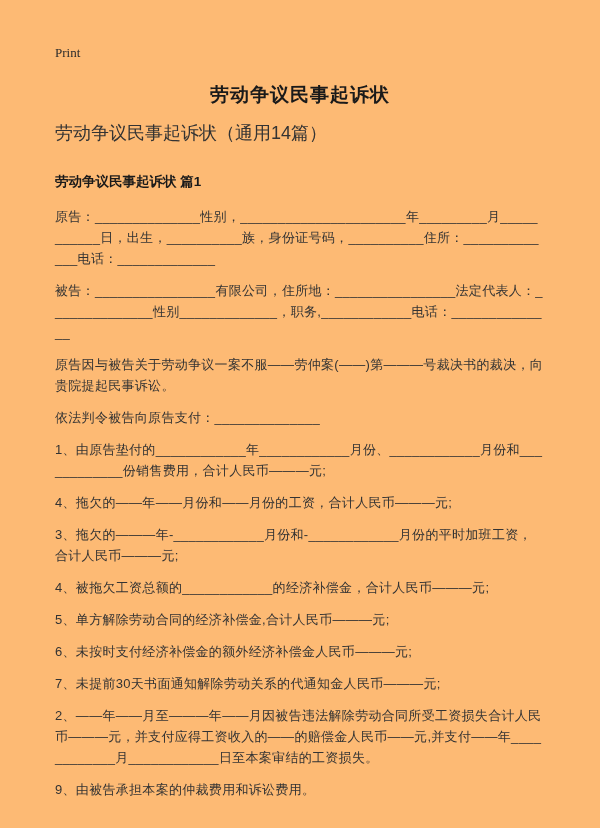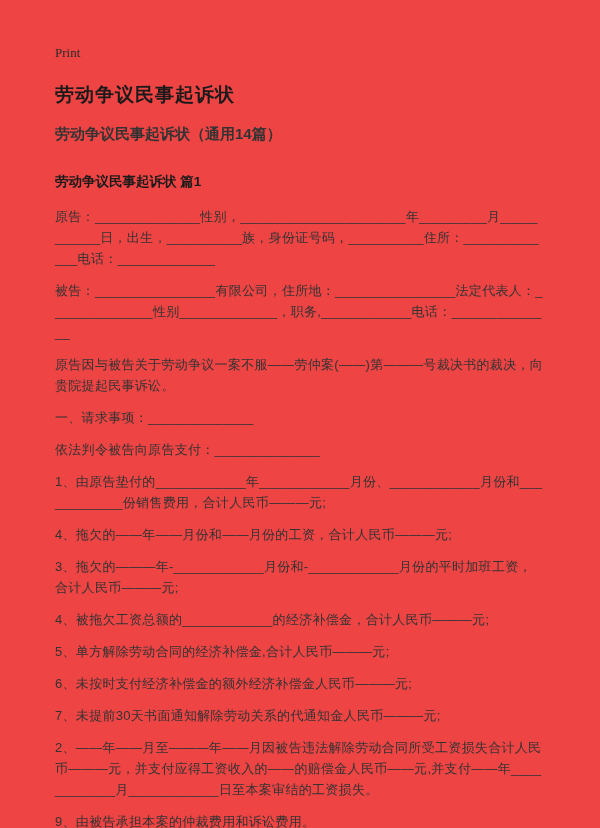--- a/index.html
+++ b/index.html
@@ -5,49 +5,50 @@
   html, body {
     margin: 0;
     padding: 0;
     background: #ffffff;
   }
   .page {
     position: relative;
     width: 600px;
     height: 828px;
     margin: 0 auto;
-    background: #ef4444;
+    background: #fdba74;
     box-sizing: border-box;
     padding: 42px 55px 30px 55px;
     font-family: "Liberation Sans", sans-serif;
     color: #333333;
     font-size: 13px;
     line-height: 21px;
     overflow: hidden;
   }
   .print-link {
     font-family: "Liberation Serif", serif;
     font-size: 13px;
     color: #2b2b2b;
     margin: 0 0 14px 0;
     cursor: pointer;
     display: inline-block;
   }
   .doc-title {
+    text-align: center;
     font-size: 19px;
     font-weight: bold;
     color: #1a1a1a;
     margin: 6px 0 16px 0;
     line-height: 24px;
     letter-spacing: 1px;
     font-family: Liberation Serif, serif;
   }
   .doc-subtitle {
-    font-size: 15px;
-    font-weight: bold;
+    font-size: 18px;
+    font-weight: normal;
     margin: 0 0 27px 0;
   }
   .section-heading {
     font-size: 13.5px;
     font-weight: bold;
     color: #1a1a1a;
     margin: 16px 0 14px 0;
   }
   .para {
     margin: 0 0 11px 0;
@@ -65,21 +66,20 @@
 
   <h1 class="doc-title">劳动争议民事起诉状</h1>
 
   <p class="doc-subtitle">劳动争议民事起诉状（通用14篇）</p>
 
   <h2 class="section-heading">劳动争议民事起诉状 篇1</h2>
 
   <p class="para">原告：______________性别，______________________年_________月___________日，出生，__________族，身份证号码，__________住所：_____________电话：_____________</p>
   <p class="para">被告：________________有限公司，住所地：________________法定代表人：______________性别_____________，职务,____________电话：______________</p>
   <p class="para">原告因与被告关于劳动争议一案不服——劳仲案(——)第———号裁决书的裁决，向贵院提起民事诉讼。</p>
-  <p class="para">一、请求事项：______________</p>
   <p class="para">依法判令被告向原告支付：______________</p>
   <p class="para">1、由原告垫付的____________年____________月份、____________月份和____________份销售费用，合计人民币———元;</p>
   <p class="para">4、拖欠的——年——月份和——月份的工资，合计人民币———元;</p>
   <p class="para">3、拖欠的———年-____________月份和-____________月份的平时加班工资，合计人民币———元;</p>
   <p class="para">4、被拖欠工资总额的____________的经济补偿金，合计人民币———元;</p>
   <p class="para">5、单方解除劳动合同的经济补偿金,合计人民币———元;</p>
   <p class="para">6、未按时支付经济补偿金的额外经济补偿金人民币———元;</p>
   <p class="para">7、未提前30天书面通知解除劳动关系的代通知金人民币———元;</p>
   <p class="para">2、——年——月至———年——月因被告违法解除劳动合同所受工资损失合计人民币———元，并支付应得工资收入的——的赔偿金人民币——元,并支付——年____________月____________日至本案审结的工资损失。</p>
   <p class="para">9、由被告承担本案的仲裁费用和诉讼费用。</p>

